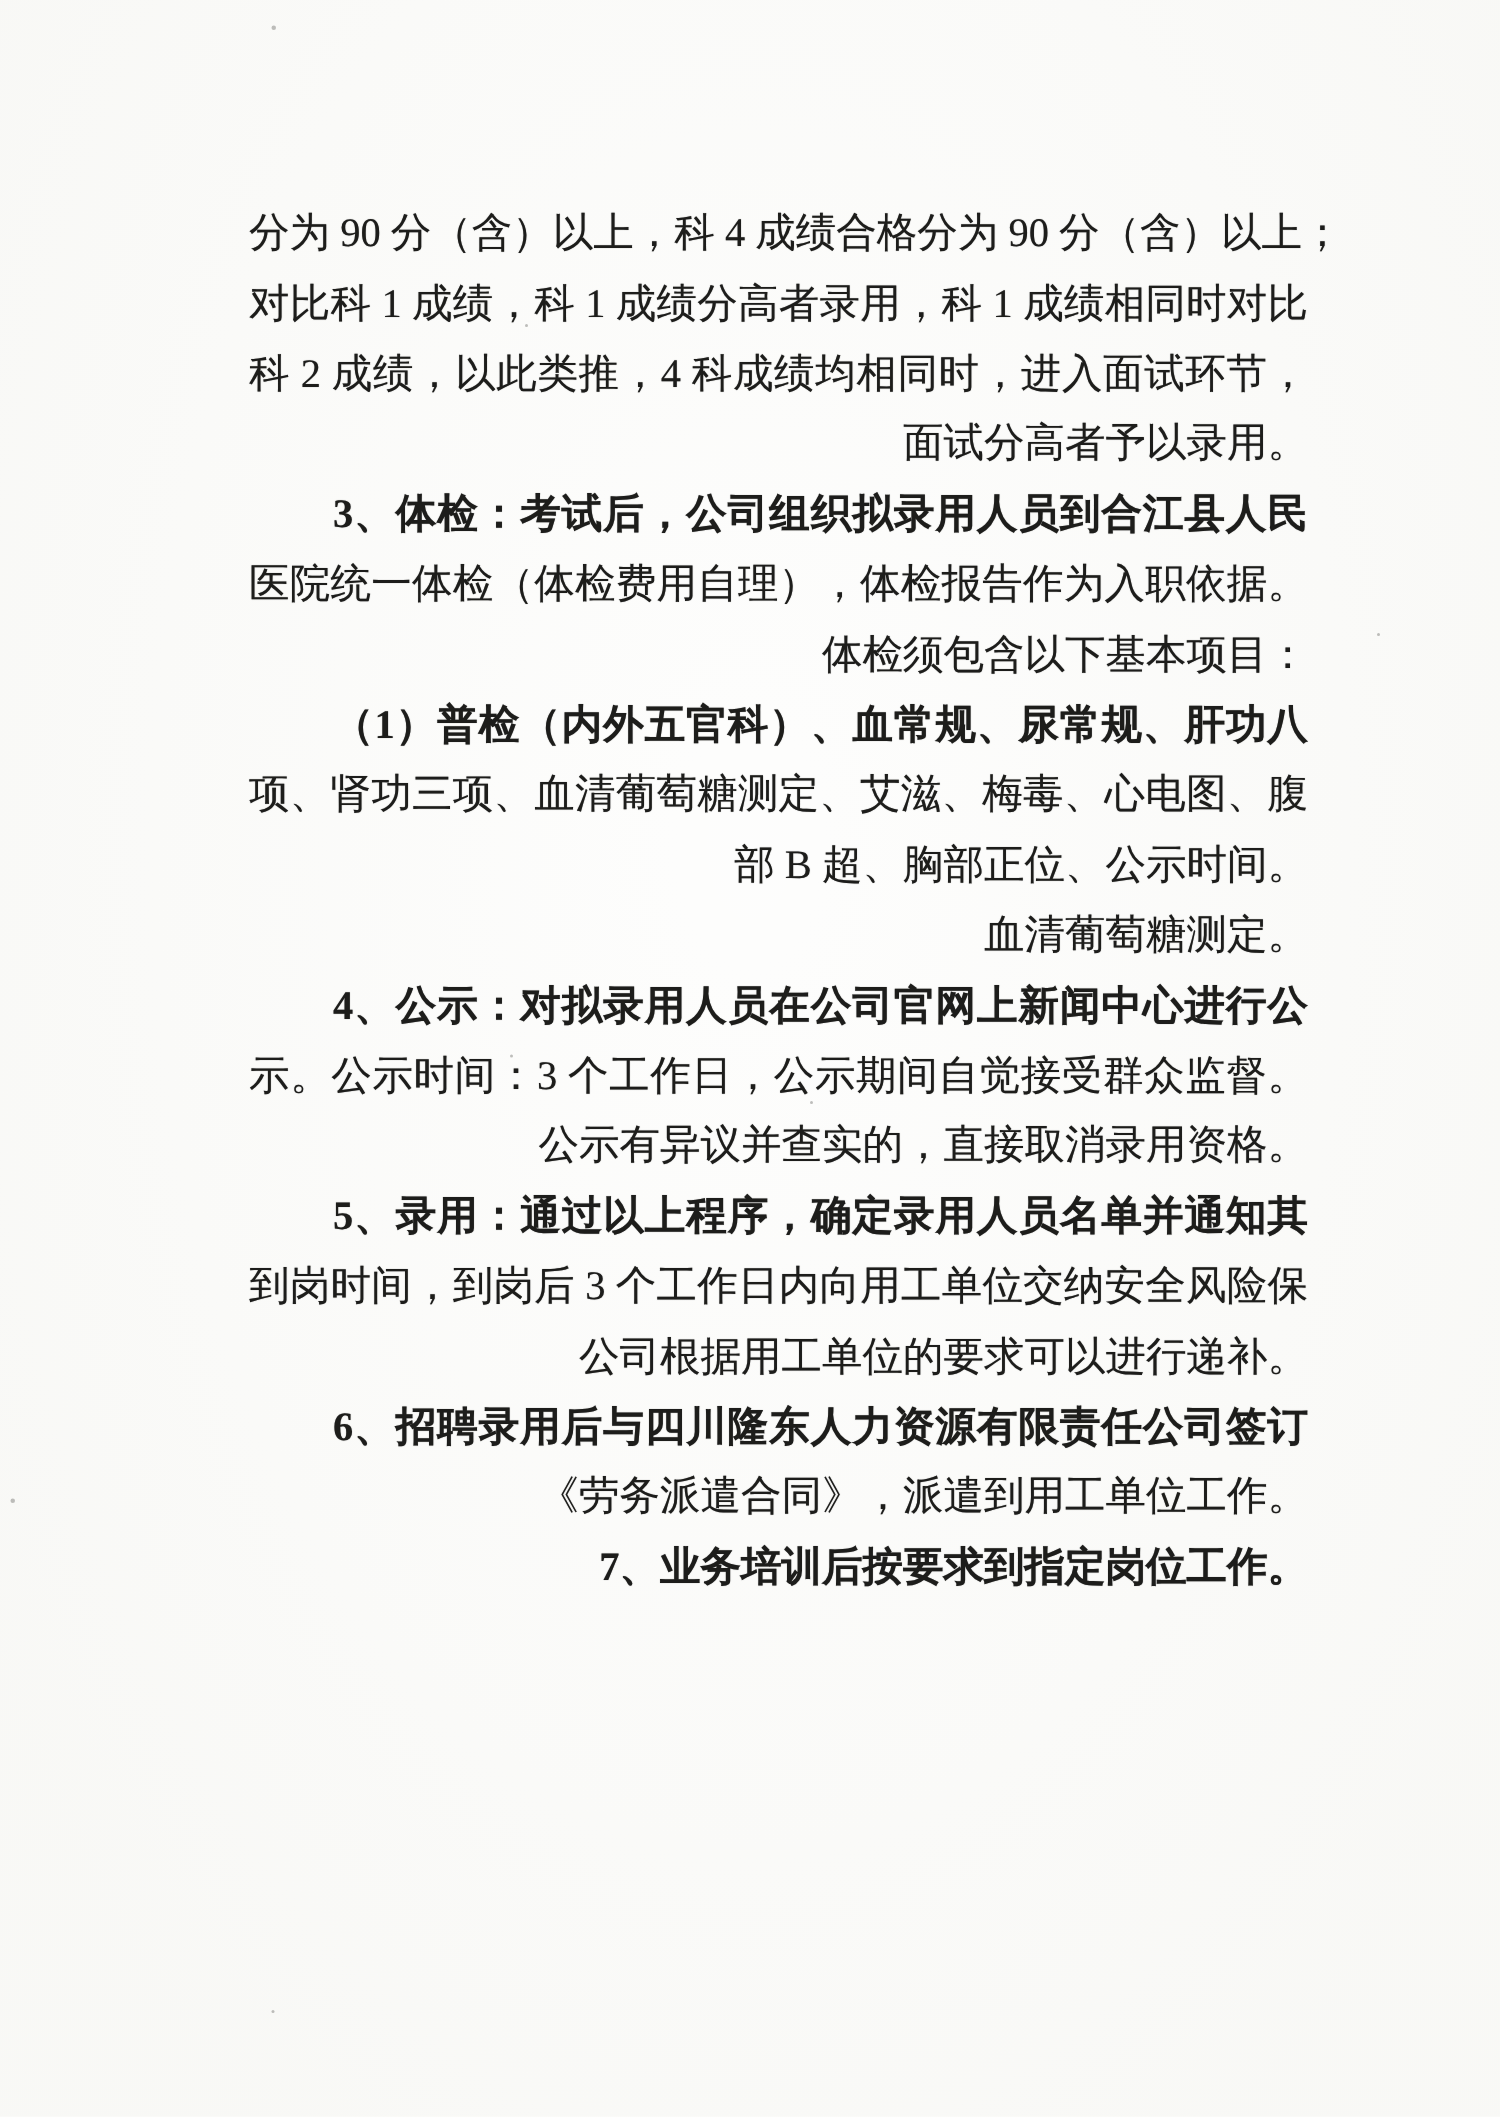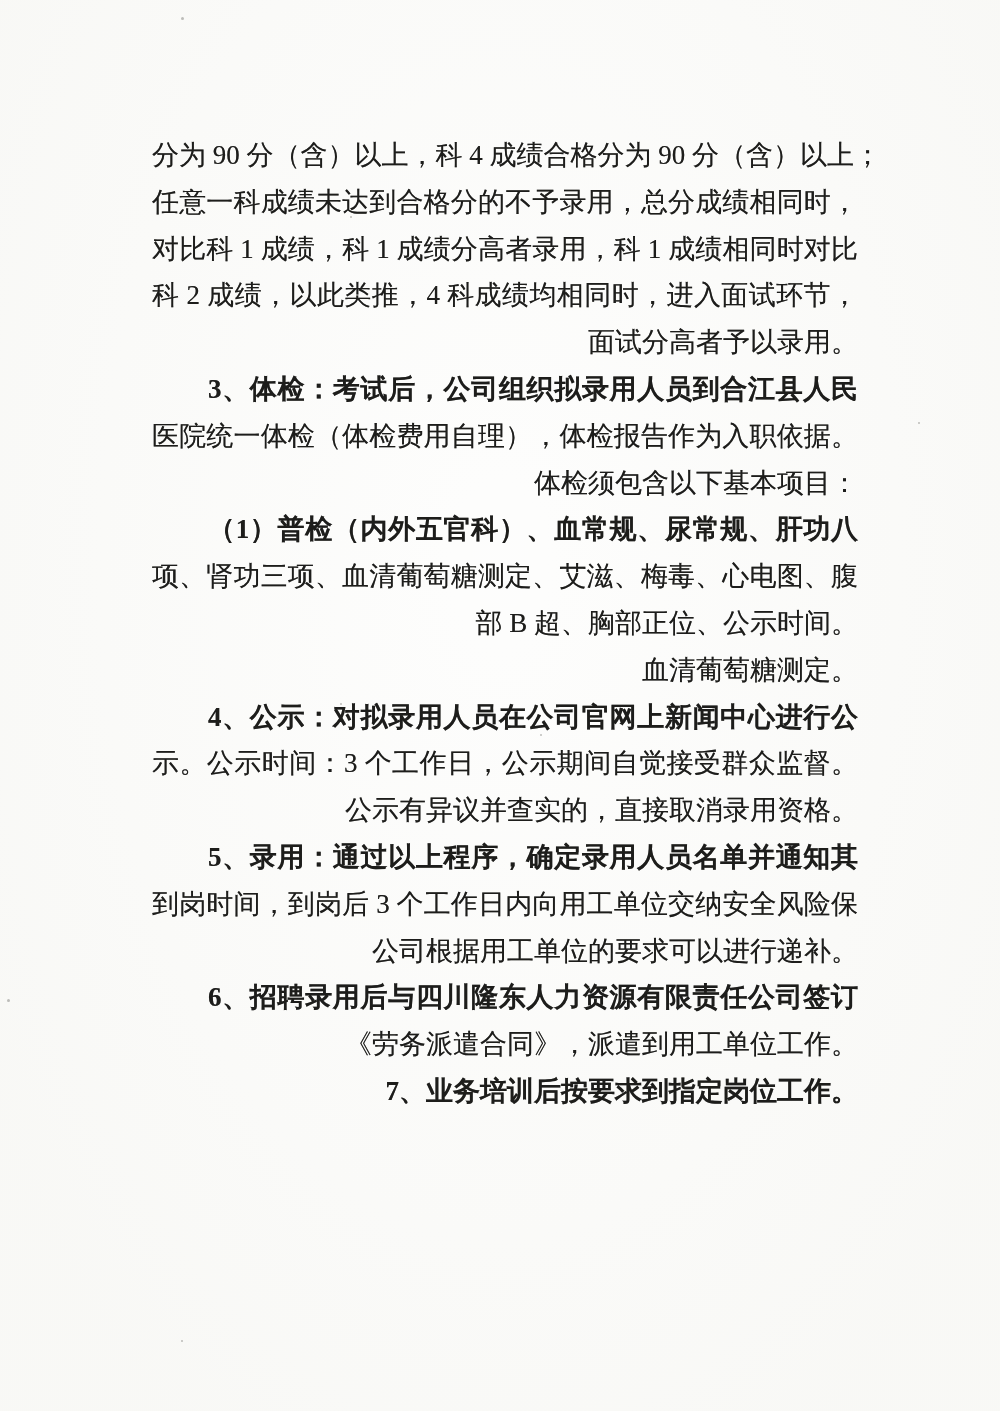--- a/index.html
+++ b/index.html
@@ -17,21 +17,21 @@
   .page {
     position: absolute;
     inset: 0;
     
     background:
       radial-gradient(ellipse at 50% 40%, rgba(255,255,255,0.6) 0%, rgba(240,240,236,0.25) 85%),
       #fbfbf9;
   }
   .text-block {
     position: absolute;
-    left: 152px;
+    left: 166px;
     top: 132px;
     width: 706px;
   }
   .line {
     height: 46.8px;
     line-height: 46.8px;
     font-size: 27px;
     color: #1d1d1b;
     text-shadow: 0 0 0.6px rgba(20,20,20,0.55);
     white-space: nowrap;
@@ -52,21 +52,20 @@
     border-radius: 50%;
     opacity: 0.55;
   }
 </style>
 </head>
 <body>
 
 <main class="page">
   <section class="text-block" id="text-block">
       <div class="line justify">分为 90 分（含）以上，科 4 成绩合格分为 90 分（含）以上；</div>
-      <div class="line justify">任意一科成绩未达到合格分的不予录用，总分成绩相同时，</div>
       <div class="line justify">对比科 1 成绩，科 1 成绩分高者录用，科 1 成绩相同时对比</div>
       <div class="line justify">科 2 成绩，以此类推，4 科成绩均相同时，进入面试环节，</div>
       <div class="line">面试分高者予以录用。</div>
       <div class="line indent justify">3、体检：考试后，公司组织拟录用人员到合江县人民</div>
       <div class="line justify">医院统一体检（体检费用自理），体检报告作为入职依据。</div>
       <div class="line">体检须包含以下基本项目：</div>
       <div class="line indent justify">（1）普检（内外五官科）、血常规、尿常规、肝功八</div>
       <div class="line justify">项、肾功三项、血清葡萄糖测定、艾滋、梅毒、心电图、腹</div>
       <div class="line">部 B 超、胸部正位、公示时间。</div>
       <div class="line">血清葡萄糖测定。</div>

